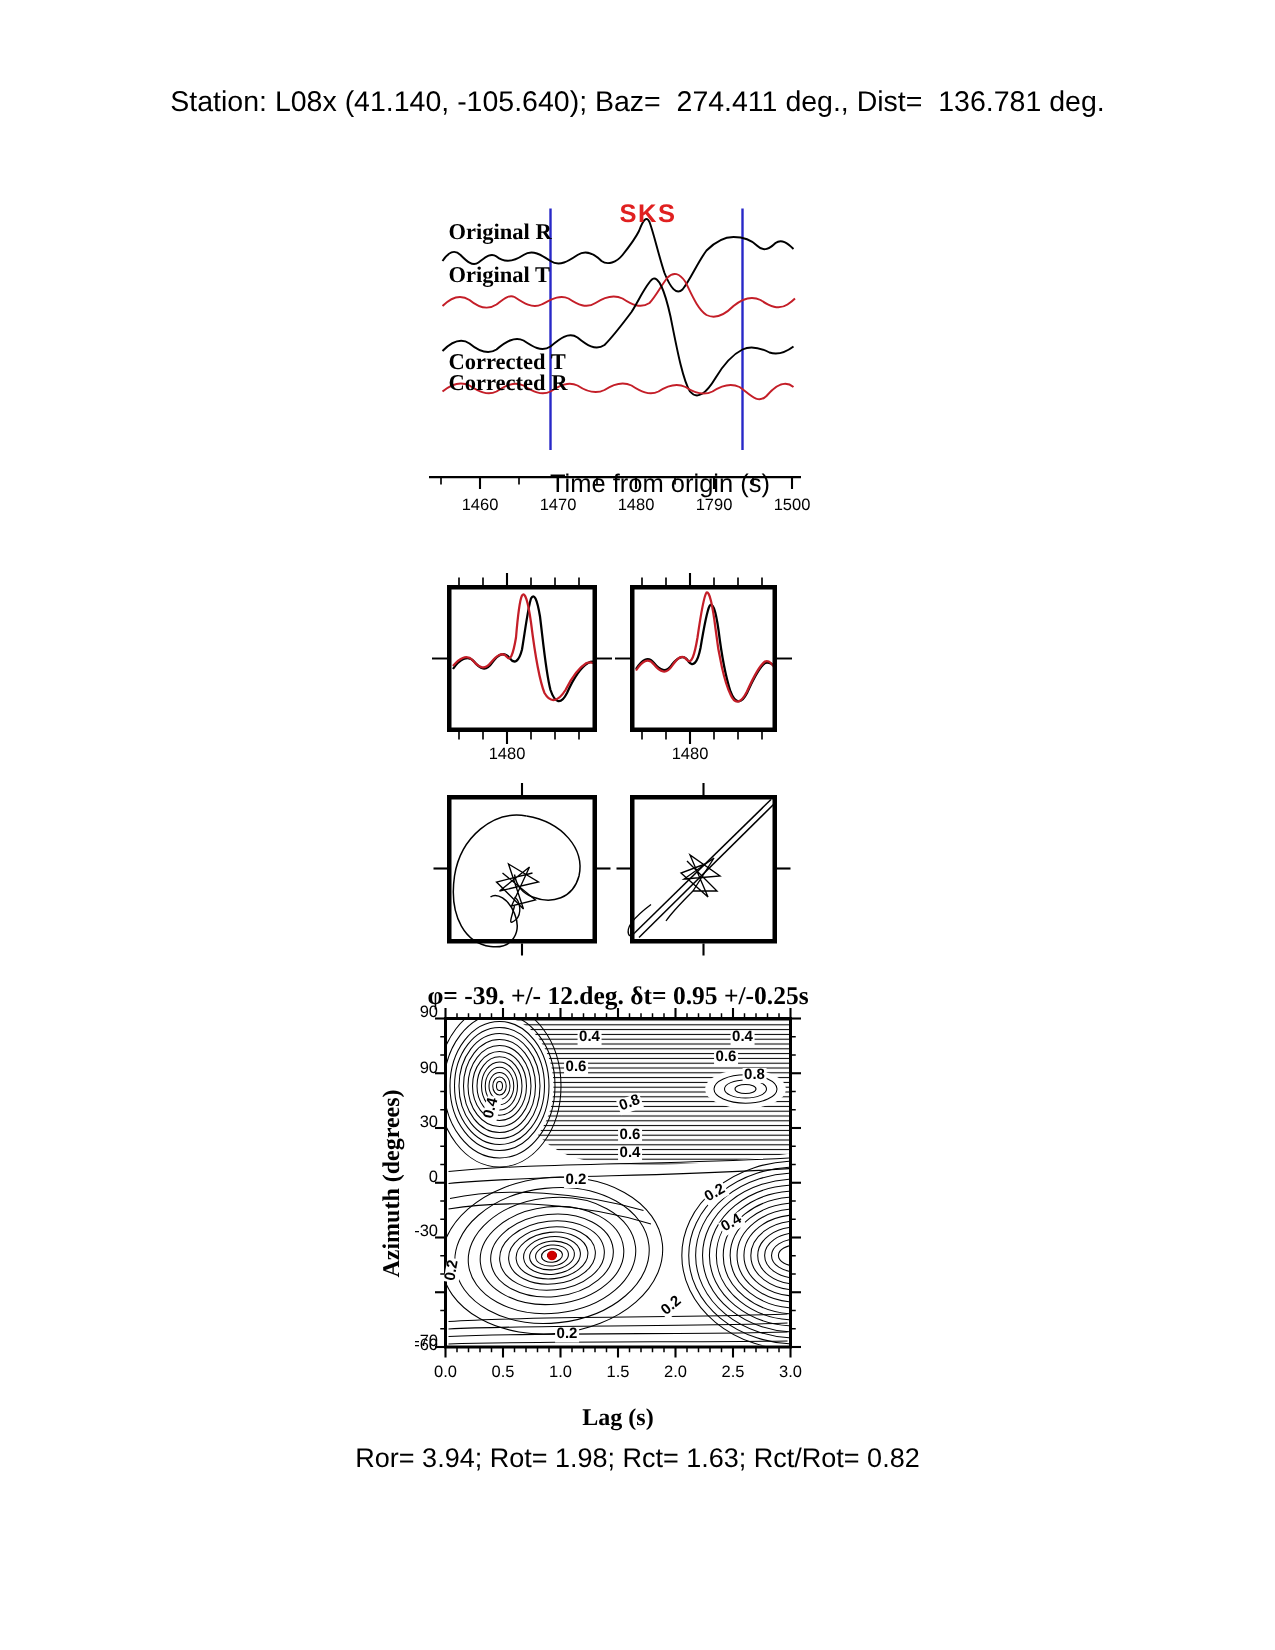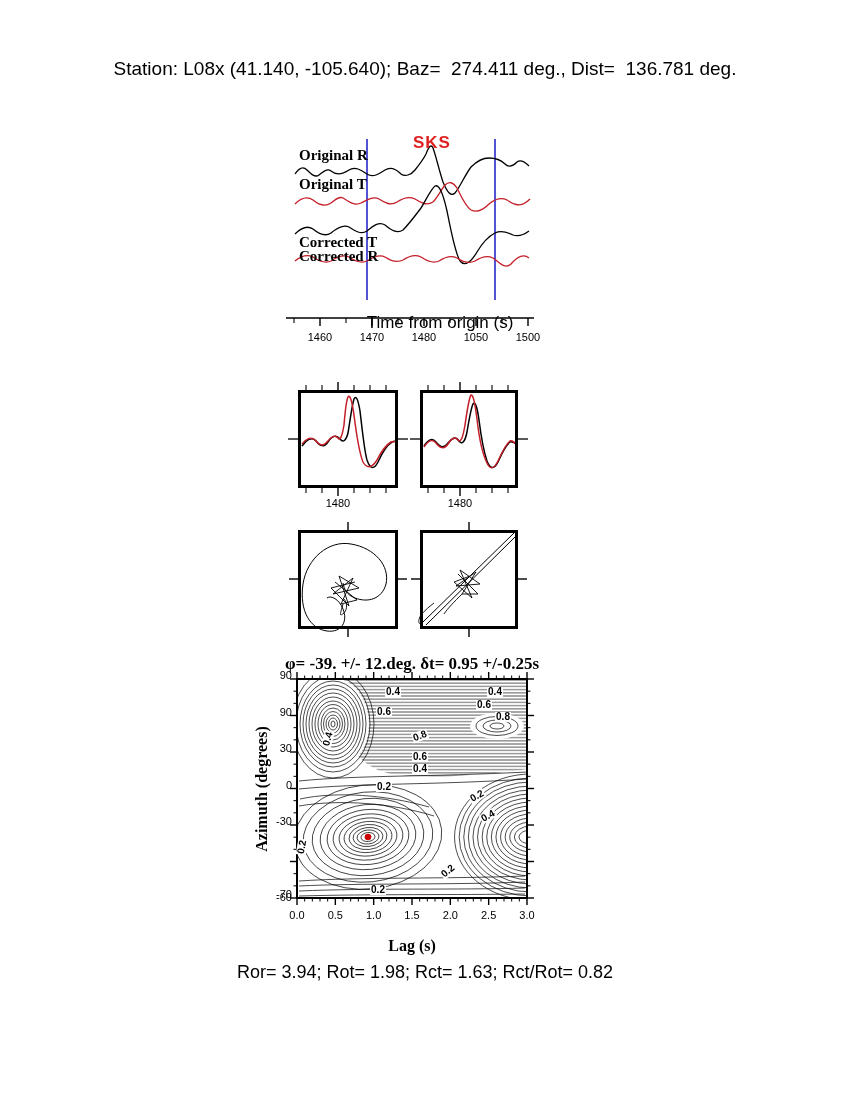--- a/index.html
+++ b/index.html
@@ -316,21 +316,21 @@
       <div class="abs trace-label" style="top: 147px;">Original R</div>
       <div class="abs trace-label" style="top: 176px;">Original T</div>
       <div class="abs trace-label" style="top: 205px; margin-top: 43px;">Corrected R</div>
       <div class="abs trace-label" style="top: 234px;">Corrected T</div>
     </div>
   <div class="abs time-axis-label">Time from origin (s)</div>
   <div id="time-tick-labels">
       <div class="abs ticknum" style="top: 331px; left: 295px; width: 50px;">1460</div>
       <div class="abs ticknum" style="top: 331px; left: 347px; width: 50px;">1470</div>
       <div class="abs ticknum" style="top: 331px; left: 399px; width: 50px;">1480</div>
-      <div class="abs ticknum" style="top: 331px; left: 451px; width: 50px;">1050</div>
+      <div class="abs ticknum" style="top: 331px; left: 451px; width: 50px;">1790</div>
       <div class="abs ticknum" style="top: 331px; left: 503px; width: 50px;">1500</div>
     </div>
 
   <div class="box" style="left:298px;top:390px;width:100px;height:98px;"></div>
   <div class="box" style="left:420px;top:390px;width:98px;height:98px;"></div>
   <div id="small-tick-labels">
       <div class="abs ticknum" style="top: 497px; left: 313px; width: 50px;">1480</div>
       <div class="abs ticknum" style="top: 497px; left: 435px; width: 50px;">1480</div>
     </div>
 

